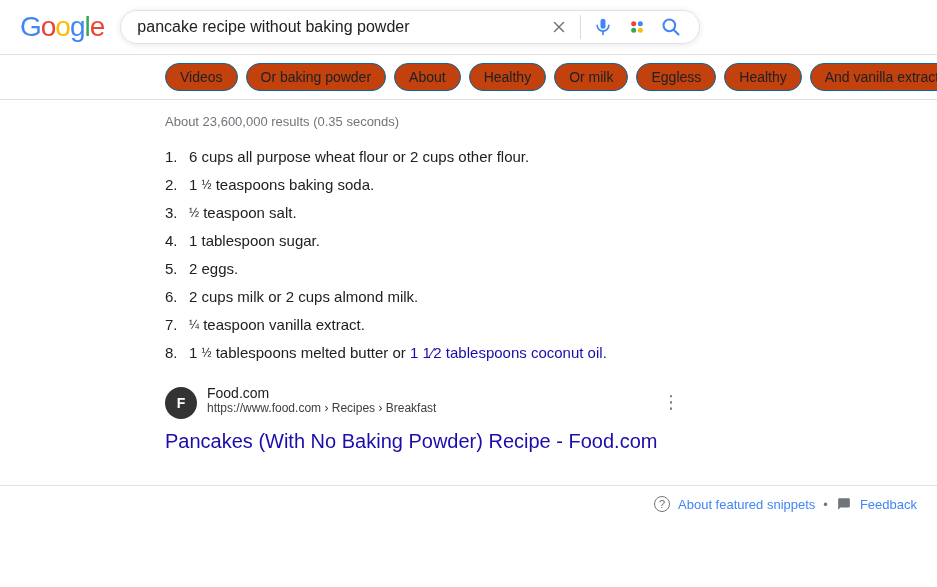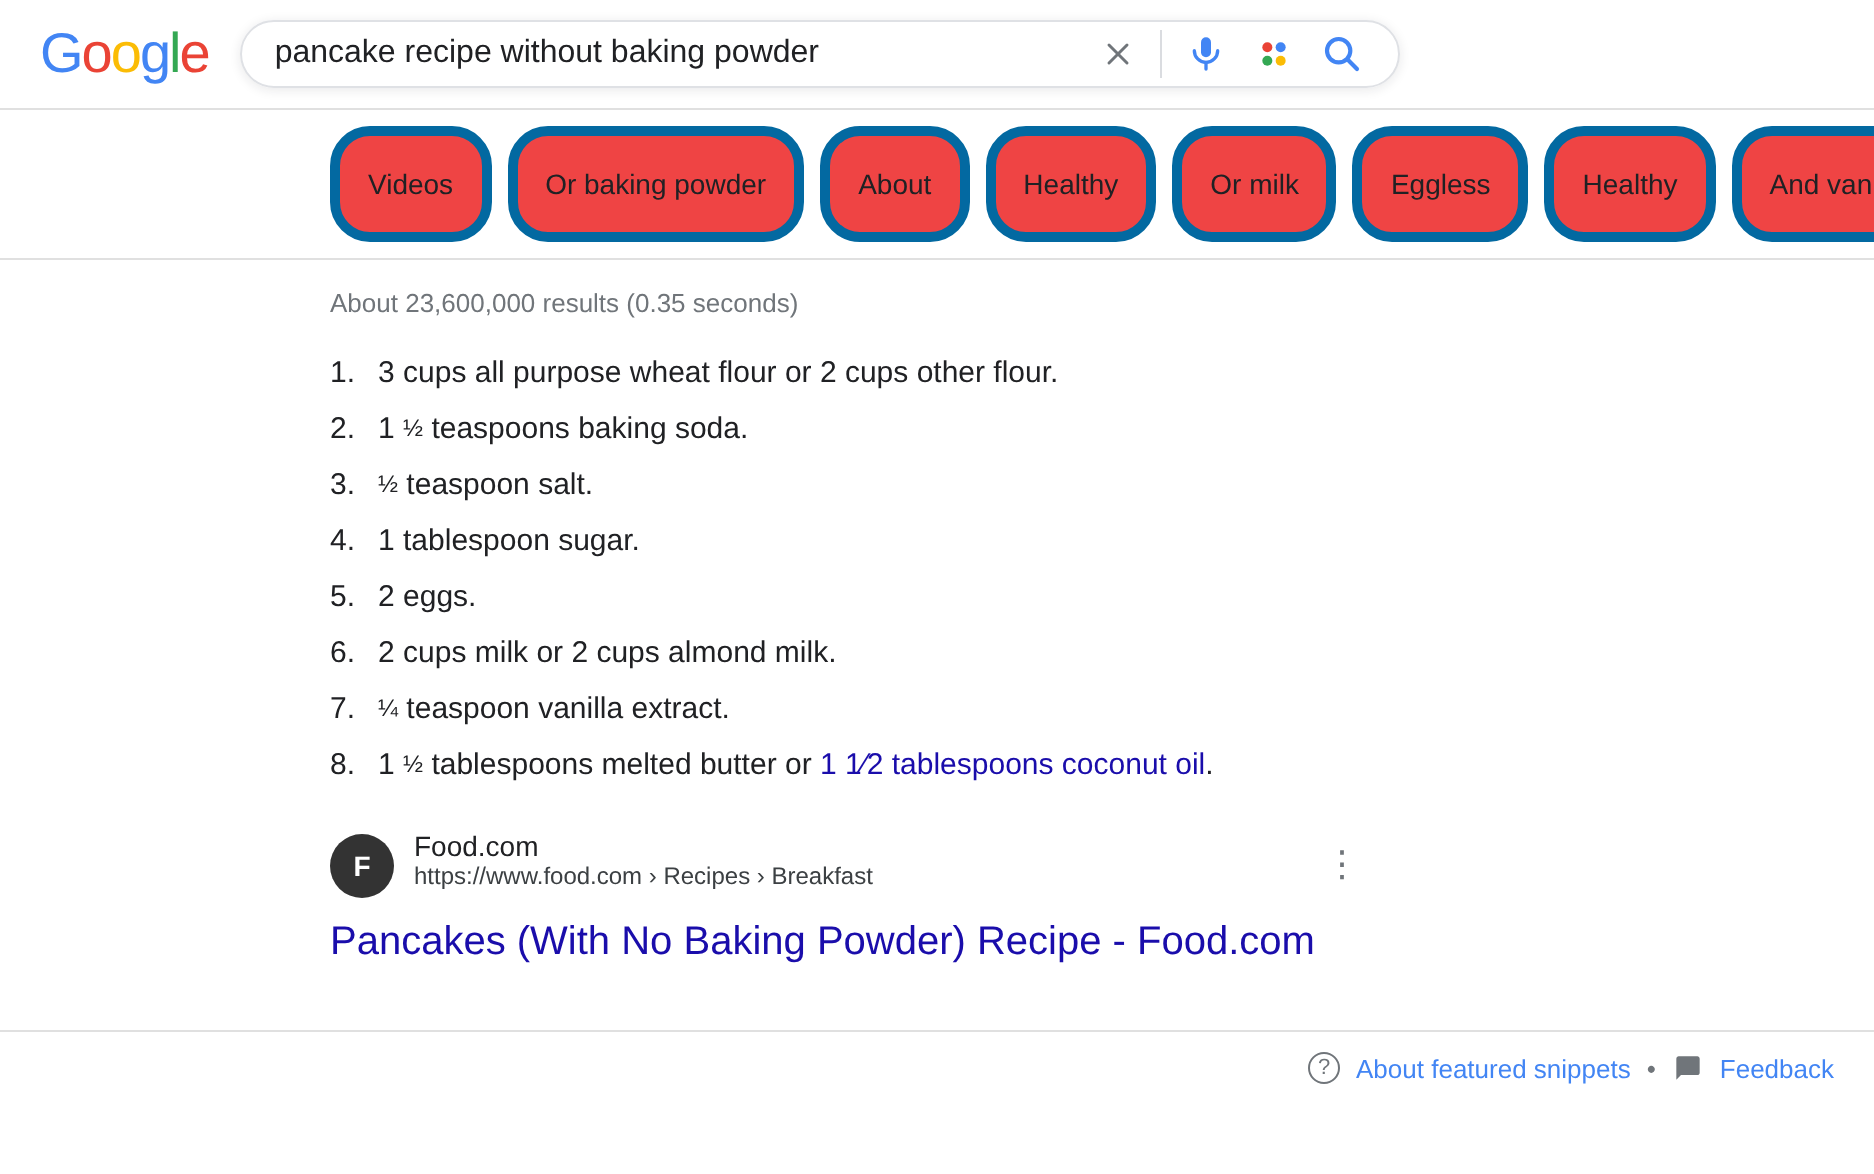--- a/index.html
+++ b/index.html
@@ -72,28 +72,28 @@
       align-items: center;
       padding: 8px 20px 8px 165px;
       gap: 8px;
       border-bottom: 1px solid #e0e0e0;
       flex-wrap: nowrap;
       overflow-x: auto;
     }
     .filter-chip {
       display: inline-flex;
       align-items: center;
-      border: 5px solid #0369a1;
+      border: 1px solid #0369a1;
       border-radius: 20px;
-      padding: 16px 14px;
+      padding: 5px 14px;
       font-size: 14px;
       color: #202124;
       cursor: pointer;
       white-space: nowrap;
-      background: #ef4444;
+      background: #c2410c;
     }
 
     
     .main-content {
       padding: 14px 20px 20px 165px;
       max-width: 700px;
     }
 
     .results-info {
       font-size: 13px;
@@ -262,21 +262,21 @@
 </div>
 
 <div class="main-content">
 
   <div class="results-info">About 23,600,000 results (0.35 seconds)</div>
 
   <div>
 
     <ol class="ingredients-list">
       <li>
-        <span>3 cups all purpose wheat flour or 2 cups other flour.</span>
+        <span>6 cups all purpose wheat flour or 2 cups other flour.</span>
       </li>
       <li>
         <span>1 <span style="font-size:12px; vertical-align:0.1em;">½</span> teaspoons baking soda.</span>
       </li>
       <li>
         <span><span style="font-size:12px; vertical-align:0.1em;">½</span> teaspoon salt.</span>
       </li>
       <li>
         <span>1 tablespoon sugar.</span>
       </li>

